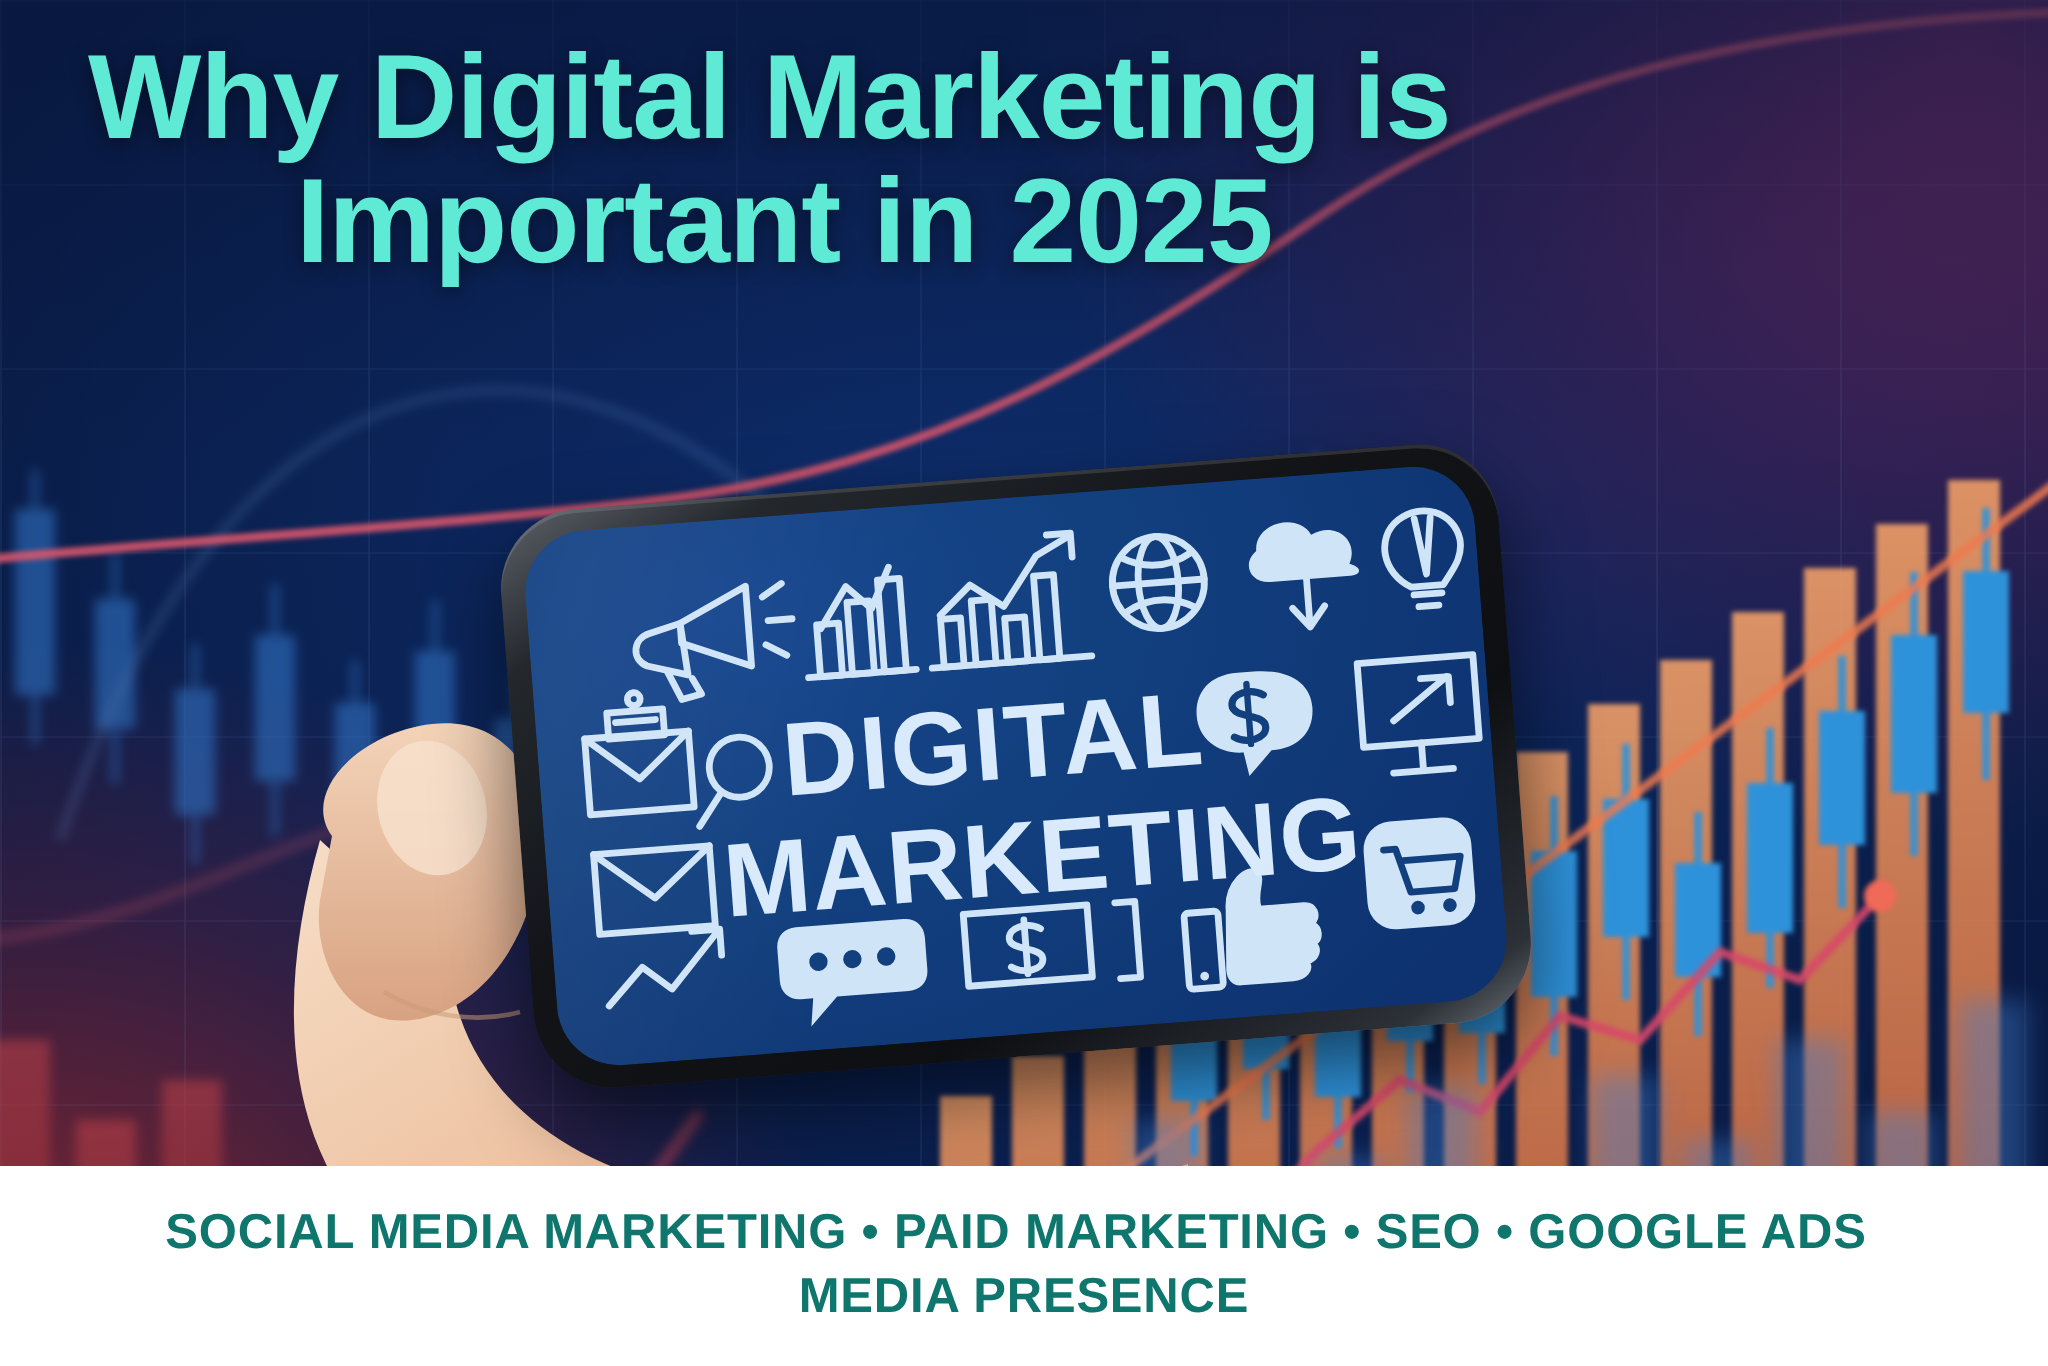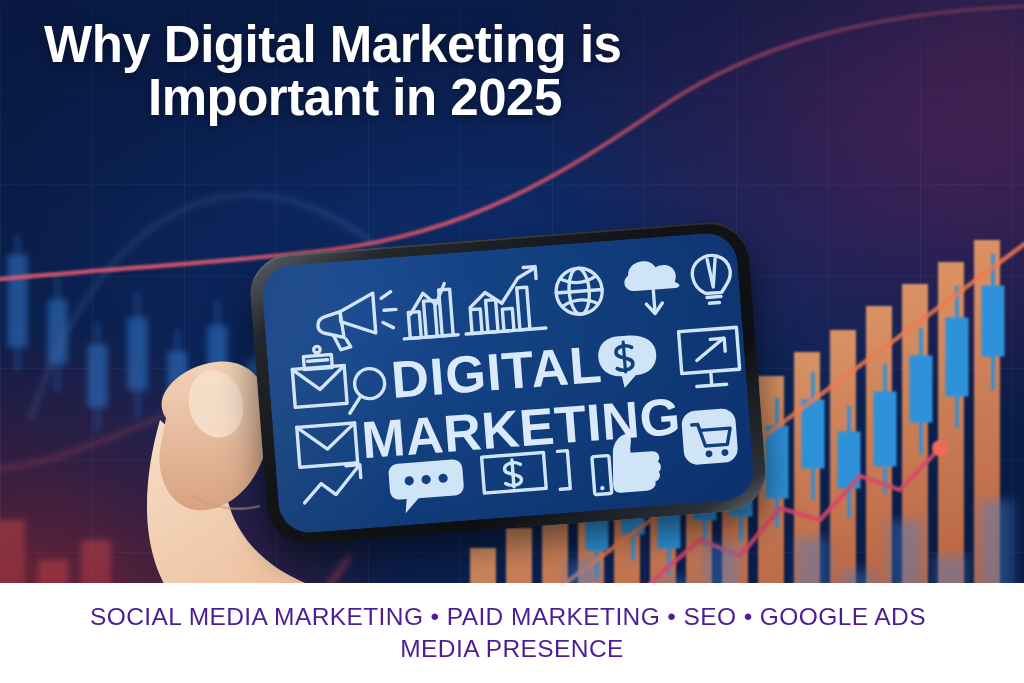--- a/index.html
+++ b/index.html
@@ -40,23 +40,23 @@
 
   
   .bg-vignette{
     position:absolute;left:0;top:0;width:100%;height:230px;
     background:linear-gradient(to bottom, rgba(8,24,64,.62) 0%, rgba(8,24,64,.20) 60%, rgba(8,24,64,0) 100%);
   }
 
   
   .title{
     position:absolute;left:44px;top:18px;width:870px;
-    color:#ffffff;
+    color:#5eead4;
     font-weight:700;
-    font-size:51px;
+    font-size:60px;
     line-height:1.04;
     letter-spacing:-0.5px;
     text-shadow:0 2px 10px rgba(0,0,0,.45);
   }
   .title .l2{display:block;padding-left:104px;}
 
   
   .hand{position:absolute;left:120px;top:300px;width:480px;height:390px;}
 
   
@@ -90,22 +90,22 @@
 
   
   .band{
     position:absolute;left:0;top:583px;width:1024px;height:100px;
     background:#ffffff;
     display:flex;flex-direction:column;
     align-items:center;justify-content:center;
     gap:4px;
   }
   .band-line{
-    color:#4c1d95;
-    font-weight:400;
+    color:#0f766e;
+    font-weight:700;
     font-size:24.5px;
     letter-spacing:.4px;
     white-space:nowrap;
     line-height:1.15;
   }
   .band-line.l1{ margin-left:-8px; }
 </style>
 </head>
 <body>
 

